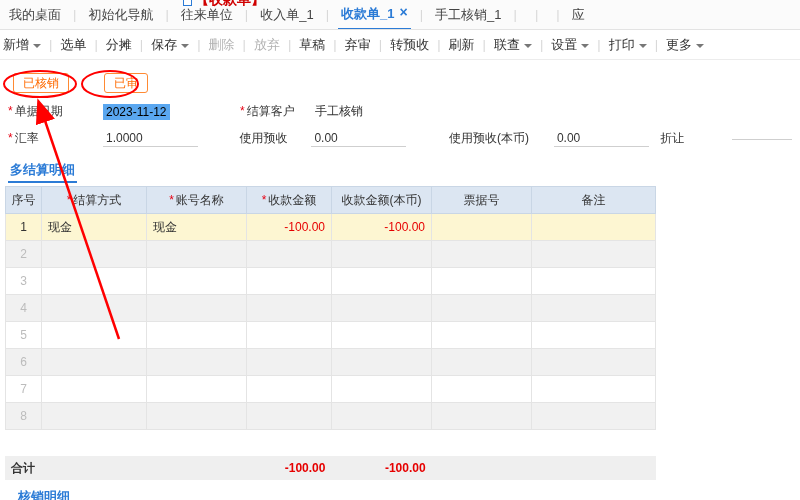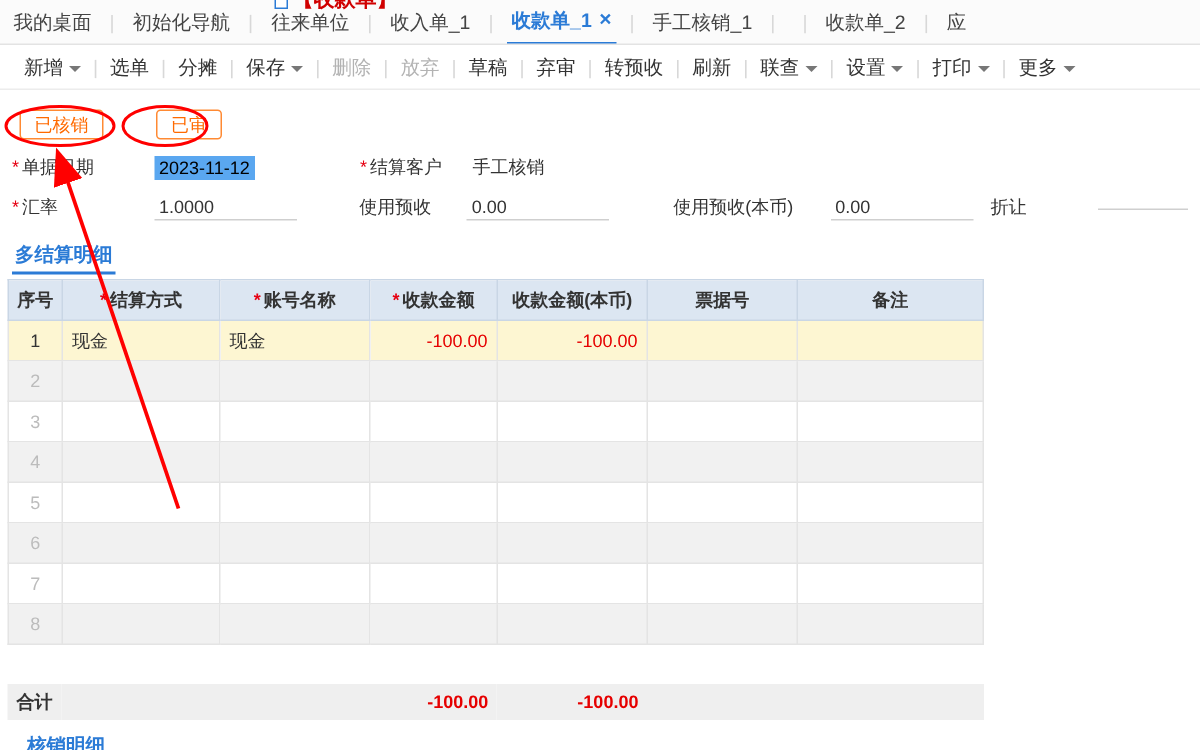--- a/index.html
+++ b/index.html
@@ -8,21 +8,21 @@
 
   .partial-top{position:absolute;top:-9px;left:183px;color:#d00000;font-size:14px;font-weight:bold;white-space:nowrap}
   .mini-icon{display:inline-block;width:9px;height:11px;border:1px solid #2b7bd6;background:#fff;margin-right:3px;vertical-align:middle}
 
   .tab-bar{display:flex;align-items:center;height:30px;padding:0 6px;background:#fbfbfb;border-bottom:1px solid #e3e3e3;font-size:13px;white-space:nowrap;overflow:hidden}
   .tab{padding:5px 3px;cursor:pointer;color:#444;display:inline-flex;}
   .tab.active{color:#2b7bd6;font-weight:bold;border-bottom:2px solid #2b7bd6}
   .tab-close{color:#2b7bd6;font-weight:bold;margin-left:5px;font-size:14px;line-height:1}
   .sep{color:#d8d8d8;margin:0 9px}
 
-  .toolbar{display:flex;align-items:center;height:30px;padding:0 16px;border-bottom:1px solid #ececec;font-size:13px;white-space:nowrap;overflow:hidden}
+  .toolbar{display:flex;align-items:center;height:30px;padding:0 3px;border-bottom:1px solid #ececec;font-size:13px;white-space:nowrap;overflow:hidden}
   .tbtn{display:inline-flex;align-items:center;gap:4px;color:#333;cursor:pointer}
   .tbtn.disabled{color:#b3b3b3}
   .caret{width:0;height:0;border-left:4px solid transparent;border-right:4px solid transparent;border-top:4px solid #777;margin-top:2px}
   .toolbar .sep{margin:0 8px}
 
   .badges{position:absolute;top:73px;left:13px;display:flex;gap:35px}
   .badge{border:1px solid #ff8a33;color:#ff6a00;padding:1px 9px;border-radius:3px;background:#fff;font-size:12px;line-height:16px}
 
   .form{margin-top:38px;padding-left:8px}
   .form-row{display:flex;align-items:center;height:27px}
@@ -33,21 +33,21 @@
   .req{color:#e60012;margin-right:2px}
   .fvalue{display:inline-block;padding:1px 3px;white-space:nowrap}
   .fvalue.u{border-bottom:1px solid #cfcfcf;min-width:95px}
   .fvalue.u.short{min-width:60px}
   .fvalue.selected{background:#5aa7f0;color:#000}
 
   .detail-tabs{margin:6px 0 0 8px}
   .detail-tab{display:inline-block;color:#2b7bd6;font-weight:bold;font-size:13px;padding:3px 2px 2px;border-bottom:2px solid #2b7bd6;cursor:pointer}
 
   .grid{border-collapse:collapse;margin:3px 0 0 5px;table-layout:fixed;width:651px}
-  .grid th{background:#dce6f2;border:1px solid #c9d6e5;font-weight:bold;height:27px;text-align:center;overflow:hidden;white-space:nowrap;color:#333}
+  .grid th{background:#dce6f2;border:1px solid #c9d6e5;font-weight:normal;height:27px;text-align:center;overflow:hidden;white-space:nowrap;color:#333}
   .grid td{border:1px solid #e4e4e4;height:27px;padding:0 6px;overflow:hidden;white-space:nowrap}
   .row-filled td{background:#fdf6d2}
   .row-empty td{background:#fff}
   .row-empty.alt td{background:#f1f1f1}
   .cell-no{text-align:center}
   .row-empty .cell-no{color:#bcbcbc}
   .grid td.cell-num{text-align:right;color:#e60000}
 
   .totals-table{border-collapse:collapse;margin:26px 0 0 5px;table-layout:fixed;width:651px}
   .totals-table td{background:#efefef;height:24px;padding:0 6px;border:none;white-space:nowrap}
@@ -87,23 +87,20 @@
     <span class="tab active">
       <span>收款单_1</span>
       <span class="tab-close">×</span>
     </span>
     <span class="sep">|</span>
     <span class="tab">
       <span>手工核销_1</span>
     </span>
     <span class="sep">|</span>
     <span class="sep">|</span>
-    <span class="tab">
-      <span>收款单_2</span>
-    </span>
     <span class="sep">|</span>
     <span class="tab">
       <span>应</span>
     </span>
   </div>
 
 <div class="toolbar">
     <span class="tbtn">
       <span>新增</span>
       <span class="caret"></span>

